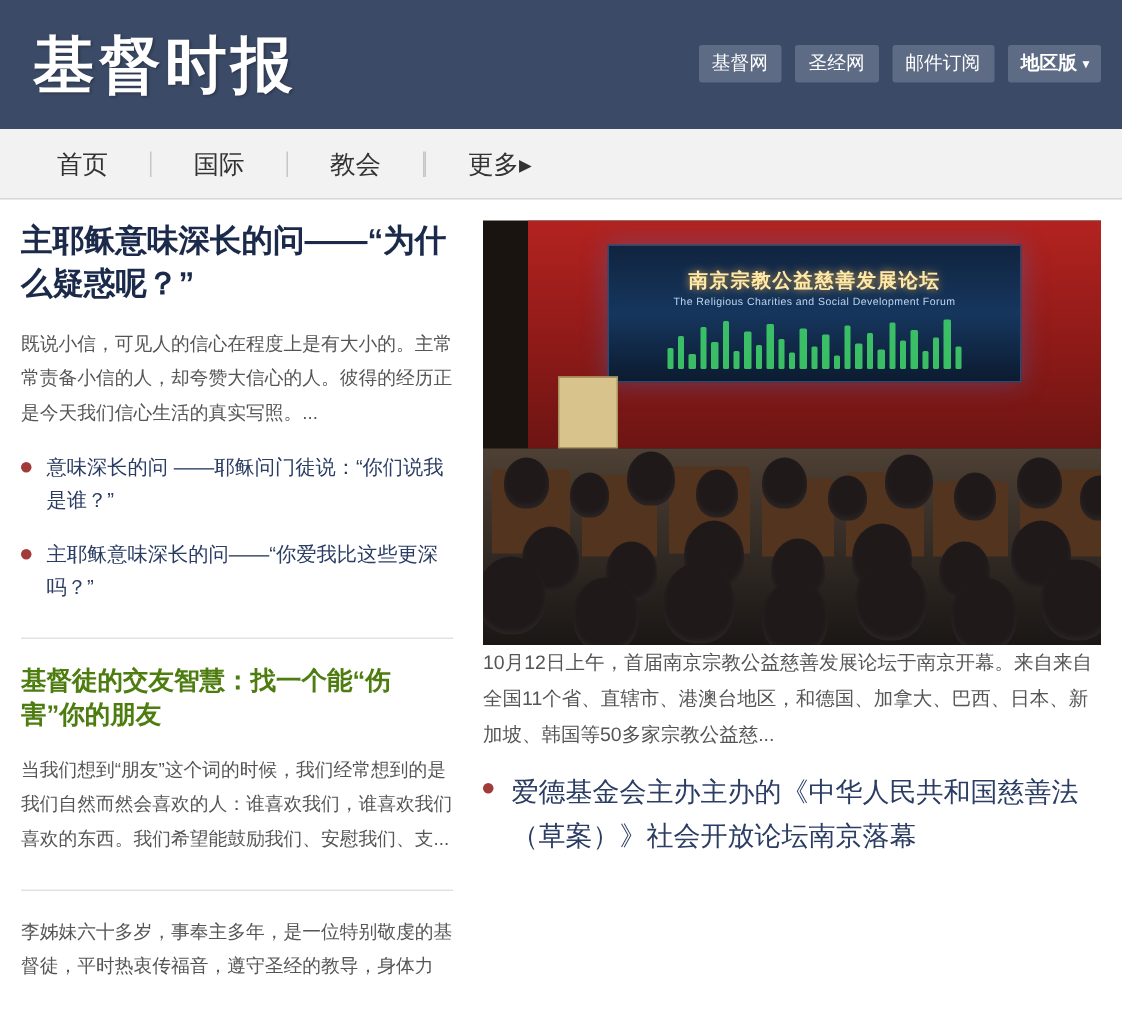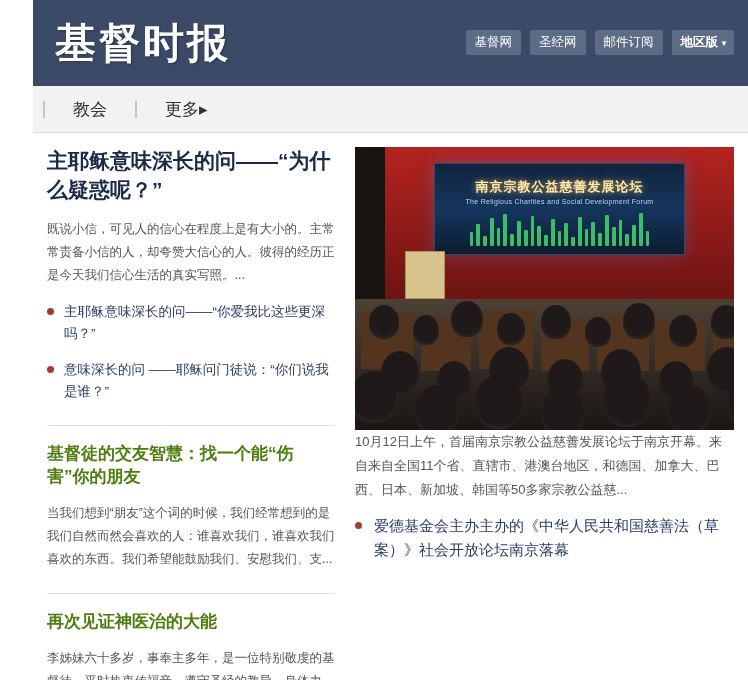--- a/index.html
+++ b/index.html
@@ -7,21 +7,20 @@
     margin: 0; padding: 0;
     width: 748px; height: 680px;
     overflow: hidden;
     background: #ffffff;
     font-family: "Liberation Sans", sans-serif;
   }
   .page {
     width: 748px; height: 680px;
     position: relative;
     overflow: hidden;
-    padding-left: 33px;
   }
 
   
   .header {
     height: 86px;
     background: #3b4a66;
     position: relative;
     display: flex;
     align-items: center;
   }
@@ -243,21 +242,21 @@
     margin: 14px 0 12px 0;
     cursor: pointer;
   }
   .hero-sum {
     font-size: 13px;
     color: #555555;
     line-height: 1.85;
     margin: 0 0 12px 0;
   }
   ul.bullets.right li {
-    font-size: 15px;
+    font-size: 18px;
     padding-left: 19px;
     margin-bottom: 10px;
     line-height: 1.62;
   }
   ul.bullets.right li::before { top: 8px; }
 </style>
 </head>
 <body>
 
 <div class="page">
@@ -269,44 +268,45 @@
       <span class="hlink">圣经网</span>
       <span class="hlink">邮件订阅</span>
       <span class="hlink region">
         <span>地区版</span>
         <span class="caret">▼</span>
       </span>
     </div>
   </div>
 
   <div class="nav">
+    <span class="nav-item">首页</span>
     <span class="nav-sep"></span>
+    <span class="nav-item">国际</span>
     <span class="nav-sep"></span>
     <span class="nav-item">教会</span>
     <span class="nav-sep"></span>
     <span class="nav-sep"></span>
     <span class="nav-item more">更多▸</span>
   </div>
 
   <div class="content">
 
     <div class="left-col">
       <h2 class="lead-title">主耶稣意味深长的问——“为什么疑惑呢？”</h2>
       <p class="lead-sum">既说小信，可见人的信心在程度上是有大小的。主常常责备小信的人，却夸赞大信心的人。彼得的经历正是今天我们信心生活的真实写照。...</p>
       <ul class="bullets">
+        <li>意味深长的问 ——耶稣问门徒说：“你们说我是谁？”</li>
         <li>主耶稣意味深长的问——“你爱我比这些更深吗？”</li>
-        <li>意味深长的问 ——耶稣问门徒说：“你们说我是谁？”</li>
       </ul>
 
       <hr class="divider">
       <h3 class="sec-title">基督徒的交友智慧：找一个能“伤害”你的朋友</h3>
       <p class="sec-sum">当我们想到“朋友”这个词的时候，我们经常想到的是我们自然而然会喜欢的人：谁喜欢我们，谁喜欢我们喜欢的东西。我们希望能鼓励我们、安慰我们、支...</p>
 
       <hr class="divider">
-      <h3 class="sec-title">再次见证神医治的大能</h3>
       <p class="sec-sum">李姊妹六十多岁，事奉主多年，是一位特别敬虔的基督徒，平时热衷传福音，遵守圣经的教导，身体力</p>
     </div>
 
     <div class="right-col">
       <div class="hero-img">
         <div class="hero-stage">
           <div class="hero-screen">
             <div class="l1">南京宗教公益慈善发展论坛</div>
             <div class="l2">The Religious Charities and Social Development Forum</div>
             <div class="hero-bars">

